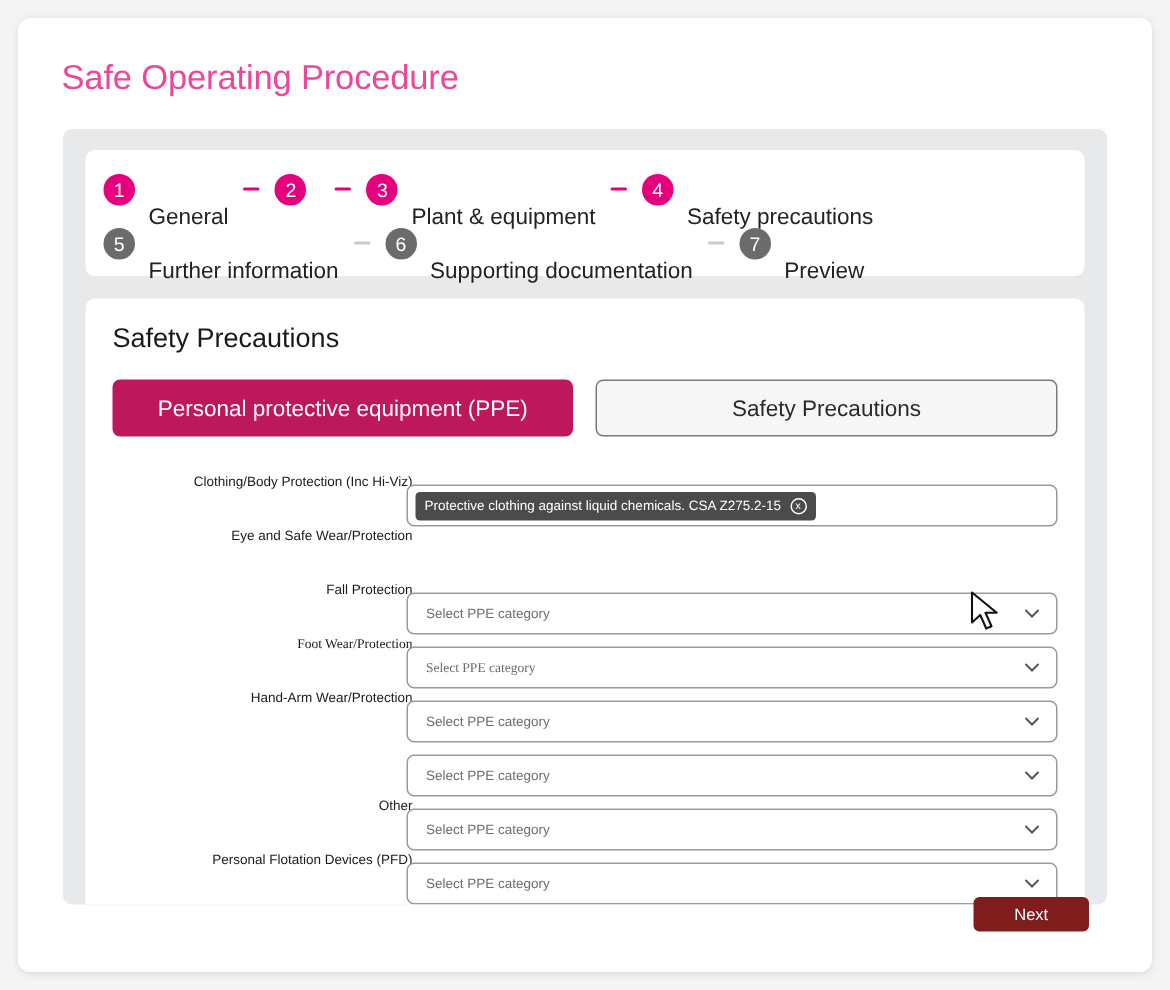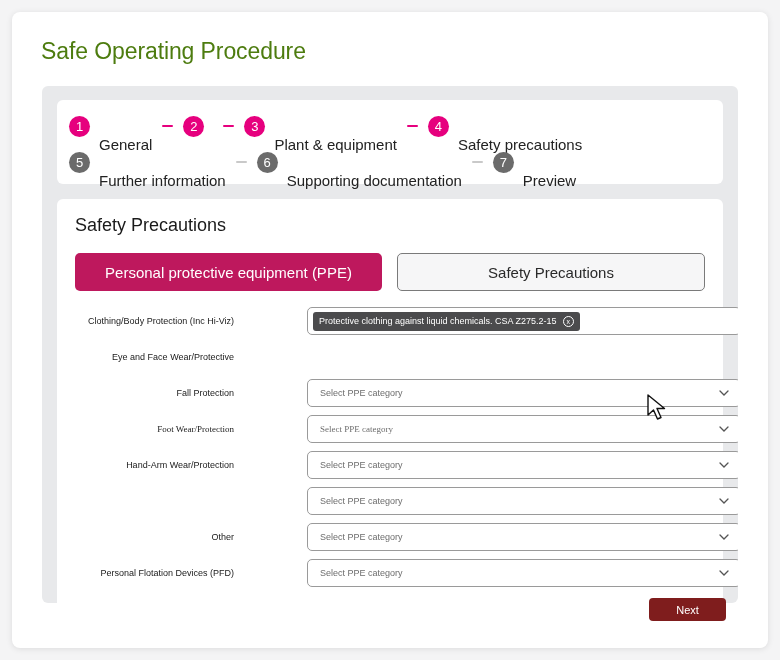--- a/index.html
+++ b/index.html
@@ -16,21 +16,21 @@
       width: 756px; height: 636px;
       background: #ffffff;
       border-radius: 8px;
       box-shadow: 0 1px 6px rgba(0,0,0,0.10);
     }
     .page-title {
       position: absolute;
       left: 29px; top: 26px;
       font-size: 23px;
       font-weight: 500;
-      color: #4d7c0f;
+      color: #ec4899;
       letter-spacing: -0.1px;
     }
     .gray-panel {
       position: absolute;
       left: 30px; top: 74px;
       width: 696px; height: 517px;
       background: #e8e9eb;
       border-radius: 6px;
       overflow: hidden;
     }
@@ -111,39 +111,38 @@
       color: #2a2a2a;
     }
     .field-row {
       position: absolute;
       left: 0;
       width: 666px;
       height: 28px;
     }
     .field-label {
       position: absolute;
-      right: 489px;
+      right: 448px;
       top: 0; height: 28px;
       display: flex; align-items: center;
       font-size: 9px;
       font-weight: 500;
       color: #1a1a1a;
       white-space: nowrap;
     }
     .field-box {
       position: absolute;
-      left: 214px; top: 0;
+      left: 214px; top: 16px;
       width: 434px; height: 28px;
       border: 1px solid #9a9a9a;
       border-radius: 5px;
       background: #fff;
       display: flex; align-items: center;
       padding-left: 5px;
       cursor: pointer;
-      margin-left: 36px;
     }
     .field-box .placeholder {
       font-size: 9px;
       color: #6d6d6d;
       padding-left: 7px;
     }
     .chip {
       display: inline-flex; align-items: center;
       background: #4b4b4d;
       color: #fff;
@@ -239,21 +238,21 @@
           <div class="field-row" style="top: 108px;">
             <div class="field-label">Clothing/Body Protection (Inc Hi-Viz)</div>
             <div class="field-box">
               <span class="chip">
                 <span>Protective clothing against liquid chemicals. CSA Z275.2-15</span>
                 <span class="chip-x">x</span>
               </span>
             </div>
           </div>
           <div class="field-row" style="top: 144px;">
-            <div class="field-label">Eye and Face Wear/Protective</div>
+            <div class="field-label">Eye and Safe Wear/Protection</div>
           </div>
           <div class="field-row" style="top: 180px;">
             <div class="field-label">Fall Protection</div>
             <div class="field-box">
               <span class="placeholder">Select PPE category</span>
               <svg class="chevron" viewBox="0 0 12 10">
                 <path d="M2 3 L6 7 L10 3" fill="none" stroke="#555" stroke-width="1.3" stroke-linecap="round"></path>
               </svg>
             </div>
           </div>

